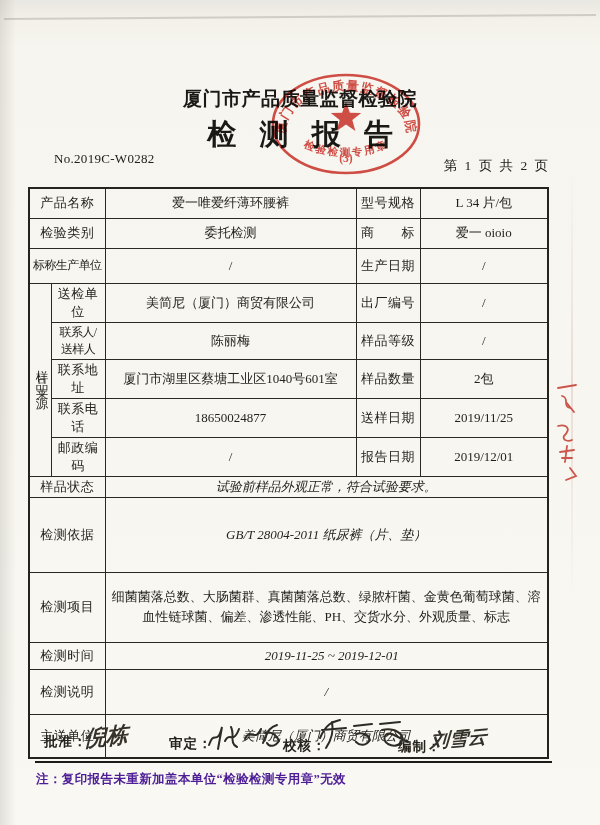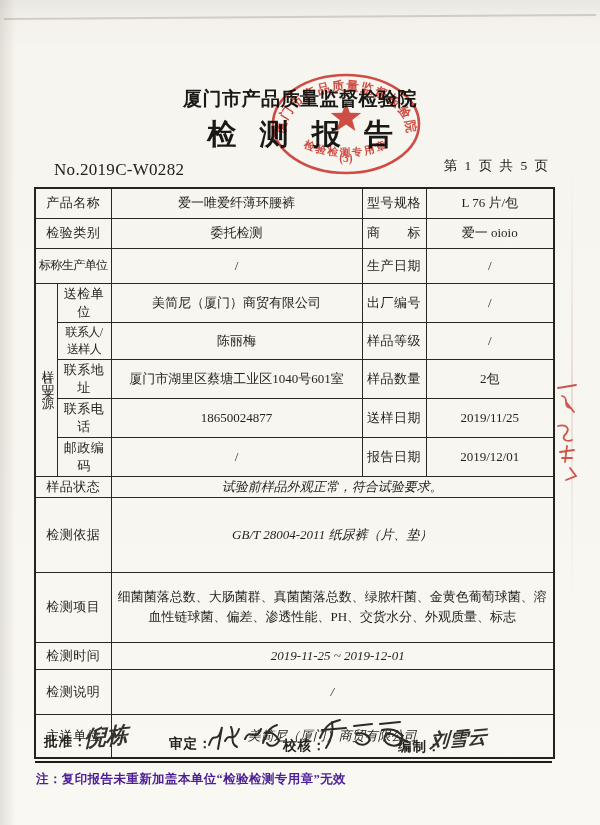--- a/index.html
+++ b/index.html
@@ -24,32 +24,32 @@
   }
   .institute{
     position:absolute;top:86px;left:0;width:100%;text-align:center;
     font-size:19px;font-weight:bold;letter-spacing:.5px;color:#1b1915;
   }
   .report-title{
     position:absolute;top:115px;left:0;width:100%;text-align:center;
     font-size:29px;font-weight:bold;letter-spacing:8px;text-indent:8px;color:#1b1915;
   }
   .report-no{
-    position:absolute;top:160px;left:54px;font-size:17px;color:#22201c;letter-spacing:.3px;
+    position:absolute;top:151px;left:54px;font-size:13px;color:#22201c;letter-spacing:.3px;
   }
   .page-indicator{
     position:absolute;top:157px;right:50px;font-size:13.5px;color:#22201c;letter-spacing:2px;
   }
   .seal{
     position:absolute;left:268px;top:72px;width:156px;height:112px;
     mix-blend-mode:multiply;opacity:.88;
   }
   
   table.report{
-    position:absolute;left:34px;top:187px;width:519px;
+    position:absolute;left:28px;top:187px;width:519px;
     border-collapse:collapse;table-layout:fixed;
     font-size:13px;color:#211f1b;
   }
   table.report td{
     border:1.6px solid #2b2822;
     padding:1px 3px;
     text-align:center;vertical-align:middle;
     overflow:hidden;
   }
   table.report{border:2.2px solid #26231d;}
@@ -80,21 +80,21 @@
 </head>
 <body>
 
 <div class="paper-edge"></div>
 <div class="left-shade"></div>
 <div class="right-crease"></div>
 
 <div class="institute">厦门市产品质量监督检验院</div>
 <div class="report-title">检 测 报 告</div>
 <div class="report-no">No.2019C-W0282</div>
-<div class="page-indicator">第 1 页 共 5 页</div>
+<div class="page-indicator">第 1 页 共 2 页</div>
 
 <svg class="seal" viewBox="0 0 156 112">
   <g stroke="#cf372e" fill="none" stroke-width="2.6">
     <ellipse cx="78" cy="52" rx="73" ry="49"></ellipse>
   </g>
   <polygon points="78,30 81.9,40.7 93.2,41.1 84.3,48 87.4,58.9 78,52.6 68.6,58.9 71.7,48 62.8,41.1 74.1,40.7" fill="#cf372e"></polygon>
   <defs>
     <path id="arcTop" d="M 17,60 A 61 42 0 0 1 139,60"></path>
     <path id="arcBottom" d="M 28,70 A 62 34 0 0 0 128,70"></path>
   </defs>
@@ -113,21 +113,21 @@
       <col style="width:54px">
       <col style="width:251px">
       <col style="width:64px">
       <col style="width:128px">
     </colgroup>
   <tbody>
       <tr style="height:30px">
     <td class="lbl" colspan="2">产品名称</td>
     <td>爱一唯爱纤薄环腰裤</td>
     <td class="lbl">型号规格</td>
-    <td>L 76 片/包</td>
+    <td>L 34 片/包</td>
   </tr>
   <tr style="height:30px">
     <td class="lbl" colspan="2">检验类别</td>
     <td>委托检测</td>
     <td class="lbl">商　　标</td>
     <td>爱一 oioio</td>
   </tr>
   <tr style="height:35px">
     <td class="lbl tight" colspan="2">标称生产单位</td>
     <td>/</td>

